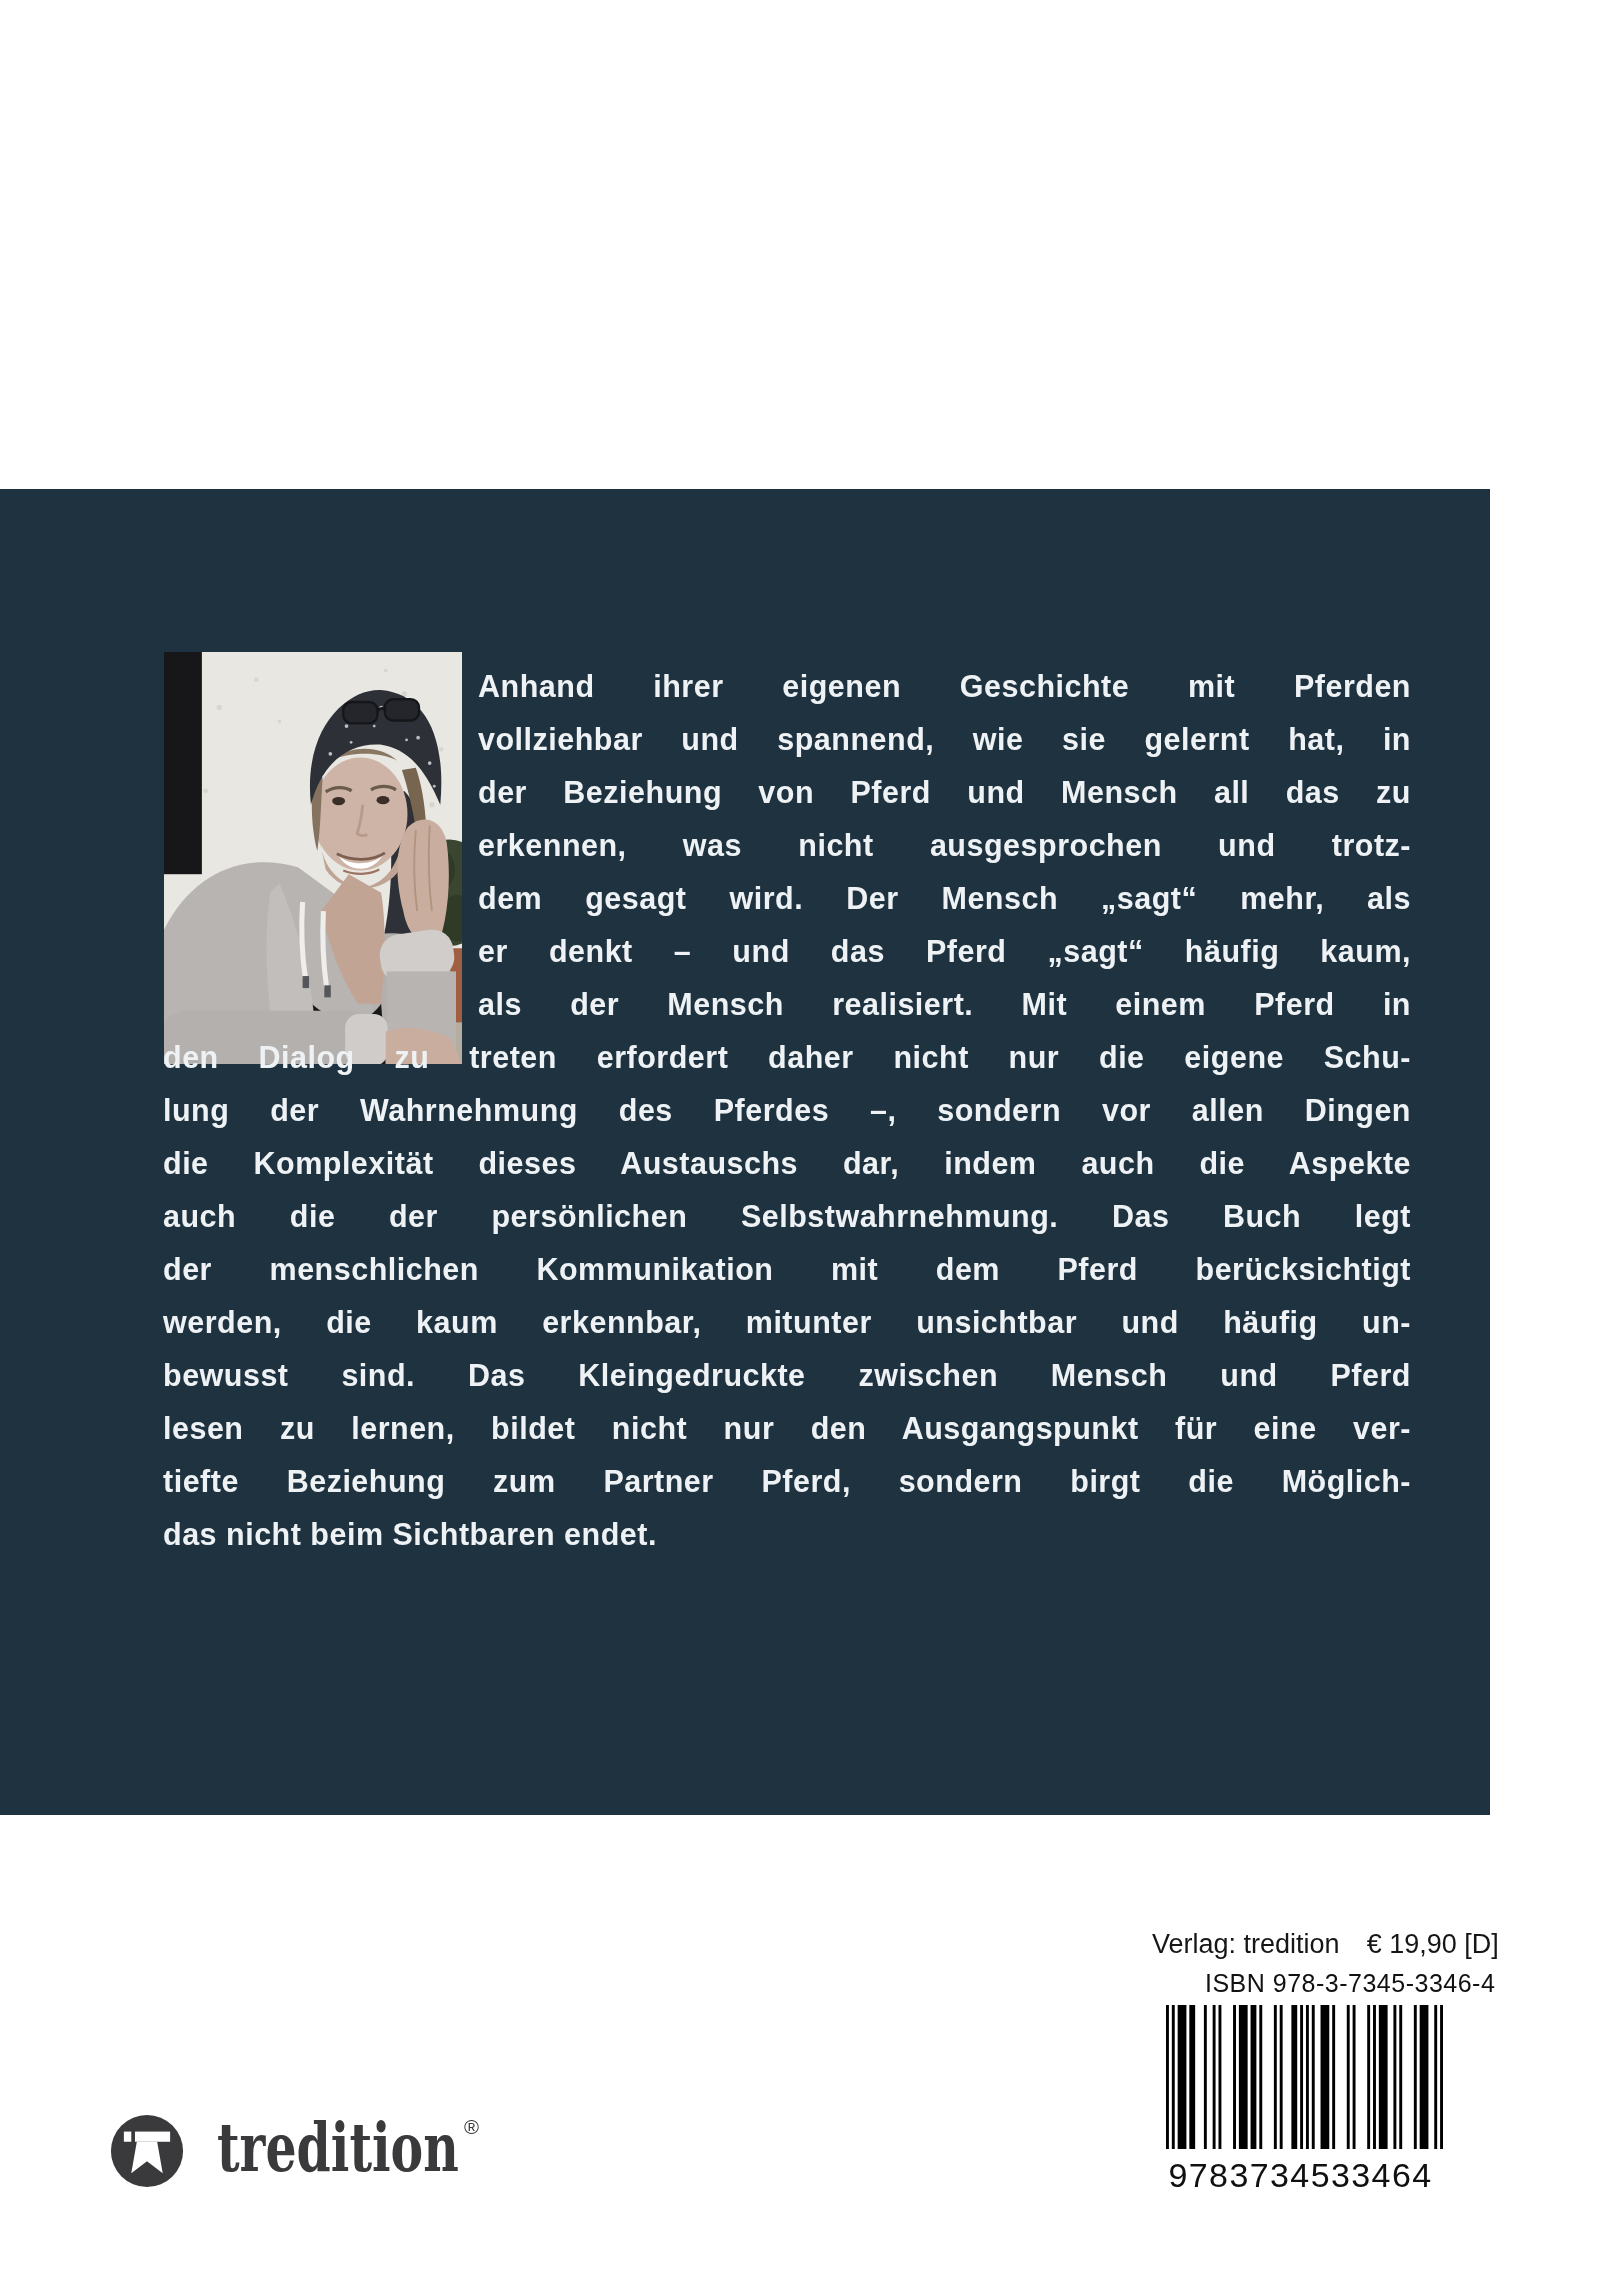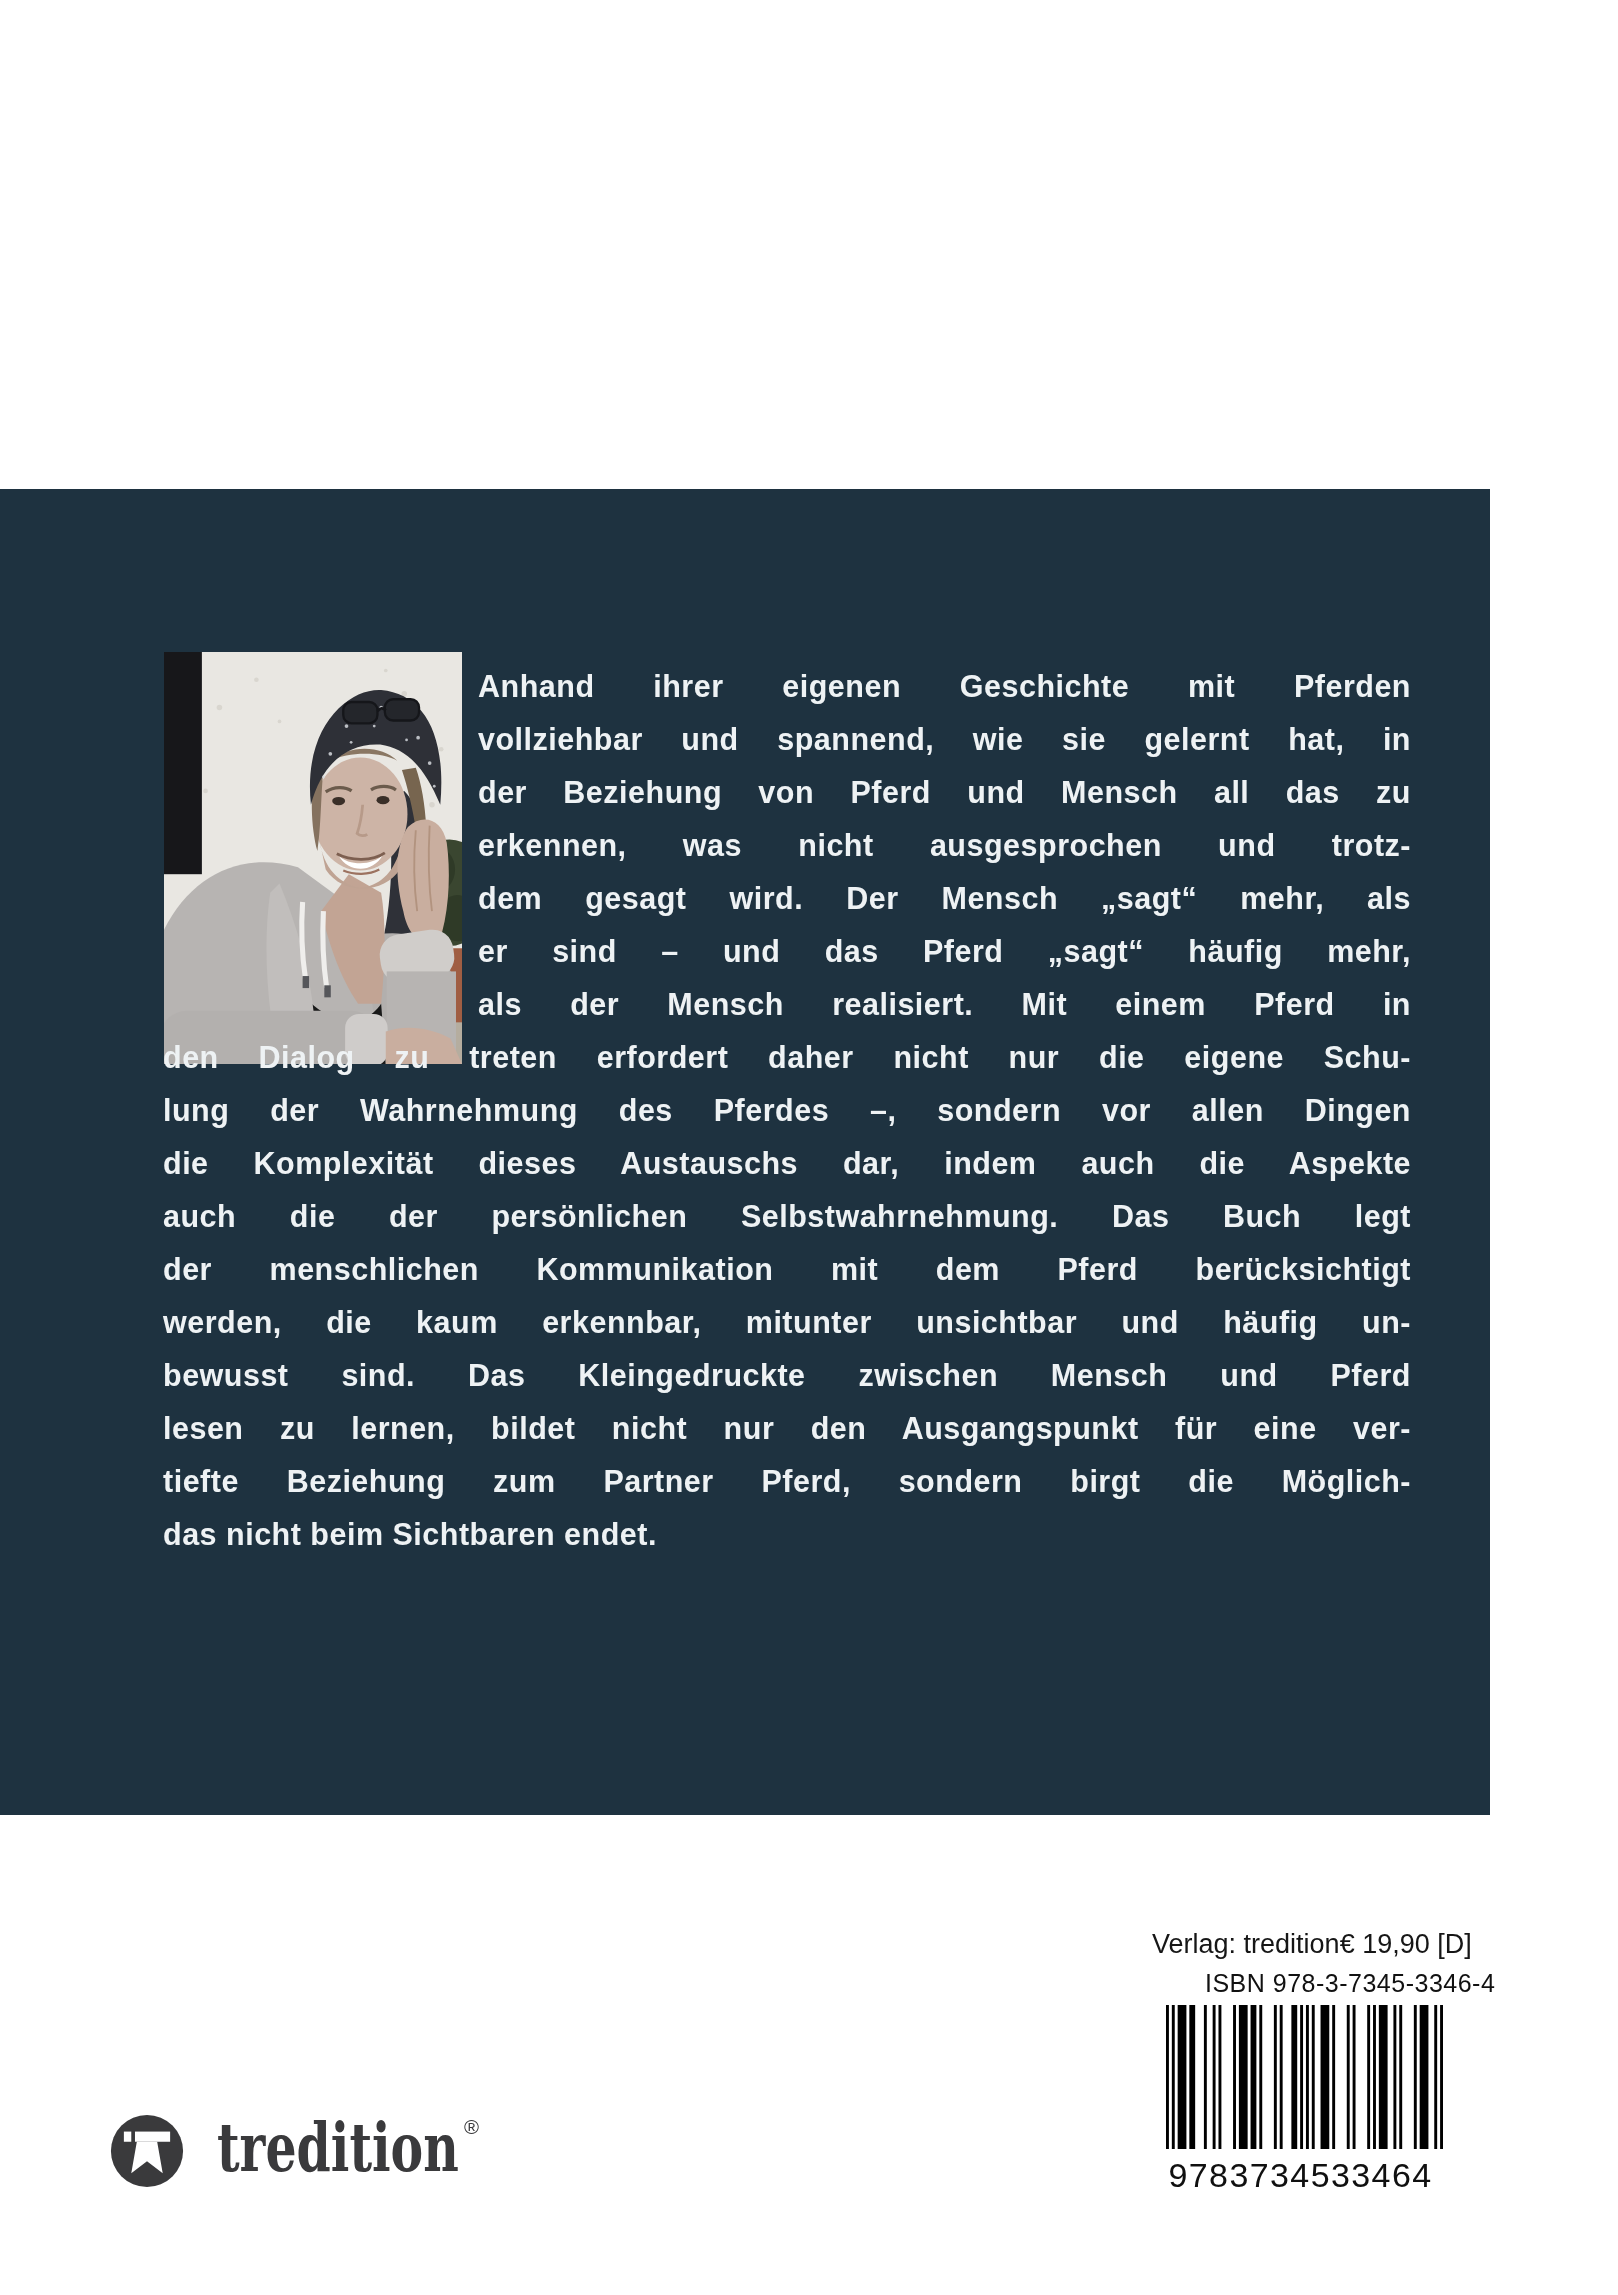--- a/index.html
+++ b/index.html
@@ -36,21 +36,21 @@
     white-space:normal;
     font-weight:bold;
   }
   .line.beside{padding-left:315px;}
   .line.last{text-align-last:left;}
   
   .imprint-verlag{
     position:absolute;left:1152px;top:1929px;
     font-size:27px;color:#161616;white-space:nowrap;
   }
-  .imprint-verlag .price{}
+  .imprint-verlag .price{margin-left:27px;}
   .imprint-isbn{
     position:absolute;left:1167px;top:1969px;
     font-size:25px;color:#111111;letter-spacing:0.5px;white-space:nowrap;margin-left:38px;
   }
   .barcode{
     position:absolute;left:1166px;top:2005px;width:277px;height:144px;
     background:#ffffff;
   }
   .barcode svg{width:100%;height:100%;display:block;}
   .barcode-number{
@@ -177,21 +177,21 @@
     <path d="M480,820 C520,805 575,810 620,835 L645,890 L480,890 Z" fill="#c9ae9f"></path>
   </g>
 </svg>
 
 <div class="blurb">
   <div class="line beside">Anhand ihrer eigenen Geschichte mit Pferden</div>
   <div class="line beside">vollziehbar und spannend, wie sie gelernt hat, in</div>
   <div class="line beside">der Beziehung von Pferd und Mensch all das zu</div>
   <div class="line beside">erkennen, was nicht ausgesprochen und trotz-</div>
   <div class="line beside">dem gesagt wird. Der Mensch „sagt“ mehr, als</div>
-  <div class="line beside">er sind – und das Pferd „sagt“ häufig mehr,</div>
+  <div class="line beside">er denkt – und das Pferd „sagt“ häufig kaum,</div>
   <div class="line beside">als der Mensch realisiert. Mit einem Pferd in</div>
   <div class="line full">den Dialog zu treten erfordert daher nicht nur die eigene Schu-</div>
   <div class="line full">lung der Wahrnehmung des Pferdes –, sondern vor allen Dingen</div>
   <div class="line full">die Komplexität dieses Austauschs dar, indem auch die Aspekte</div>
   <div class="line full">auch die der persönlichen Selbstwahrnehmung. Das Buch legt</div>
   <div class="line full">der menschlichen Kommunikation mit dem Pferd berücksichtigt</div>
   <div class="line full">werden, die kaum erkennbar, mitunter unsichtbar und häufig un-</div>
   <div class="line full">bewusst sind. Das Kleingedruckte zwischen Mensch und Pferd</div>
   <div class="line full">lesen zu lernen, bildet nicht nur den Ausgangspunkt für eine ver-</div>
   <div class="line full">tiefte Beziehung zum Partner Pferd, sondern birgt die Möglich-</div>

